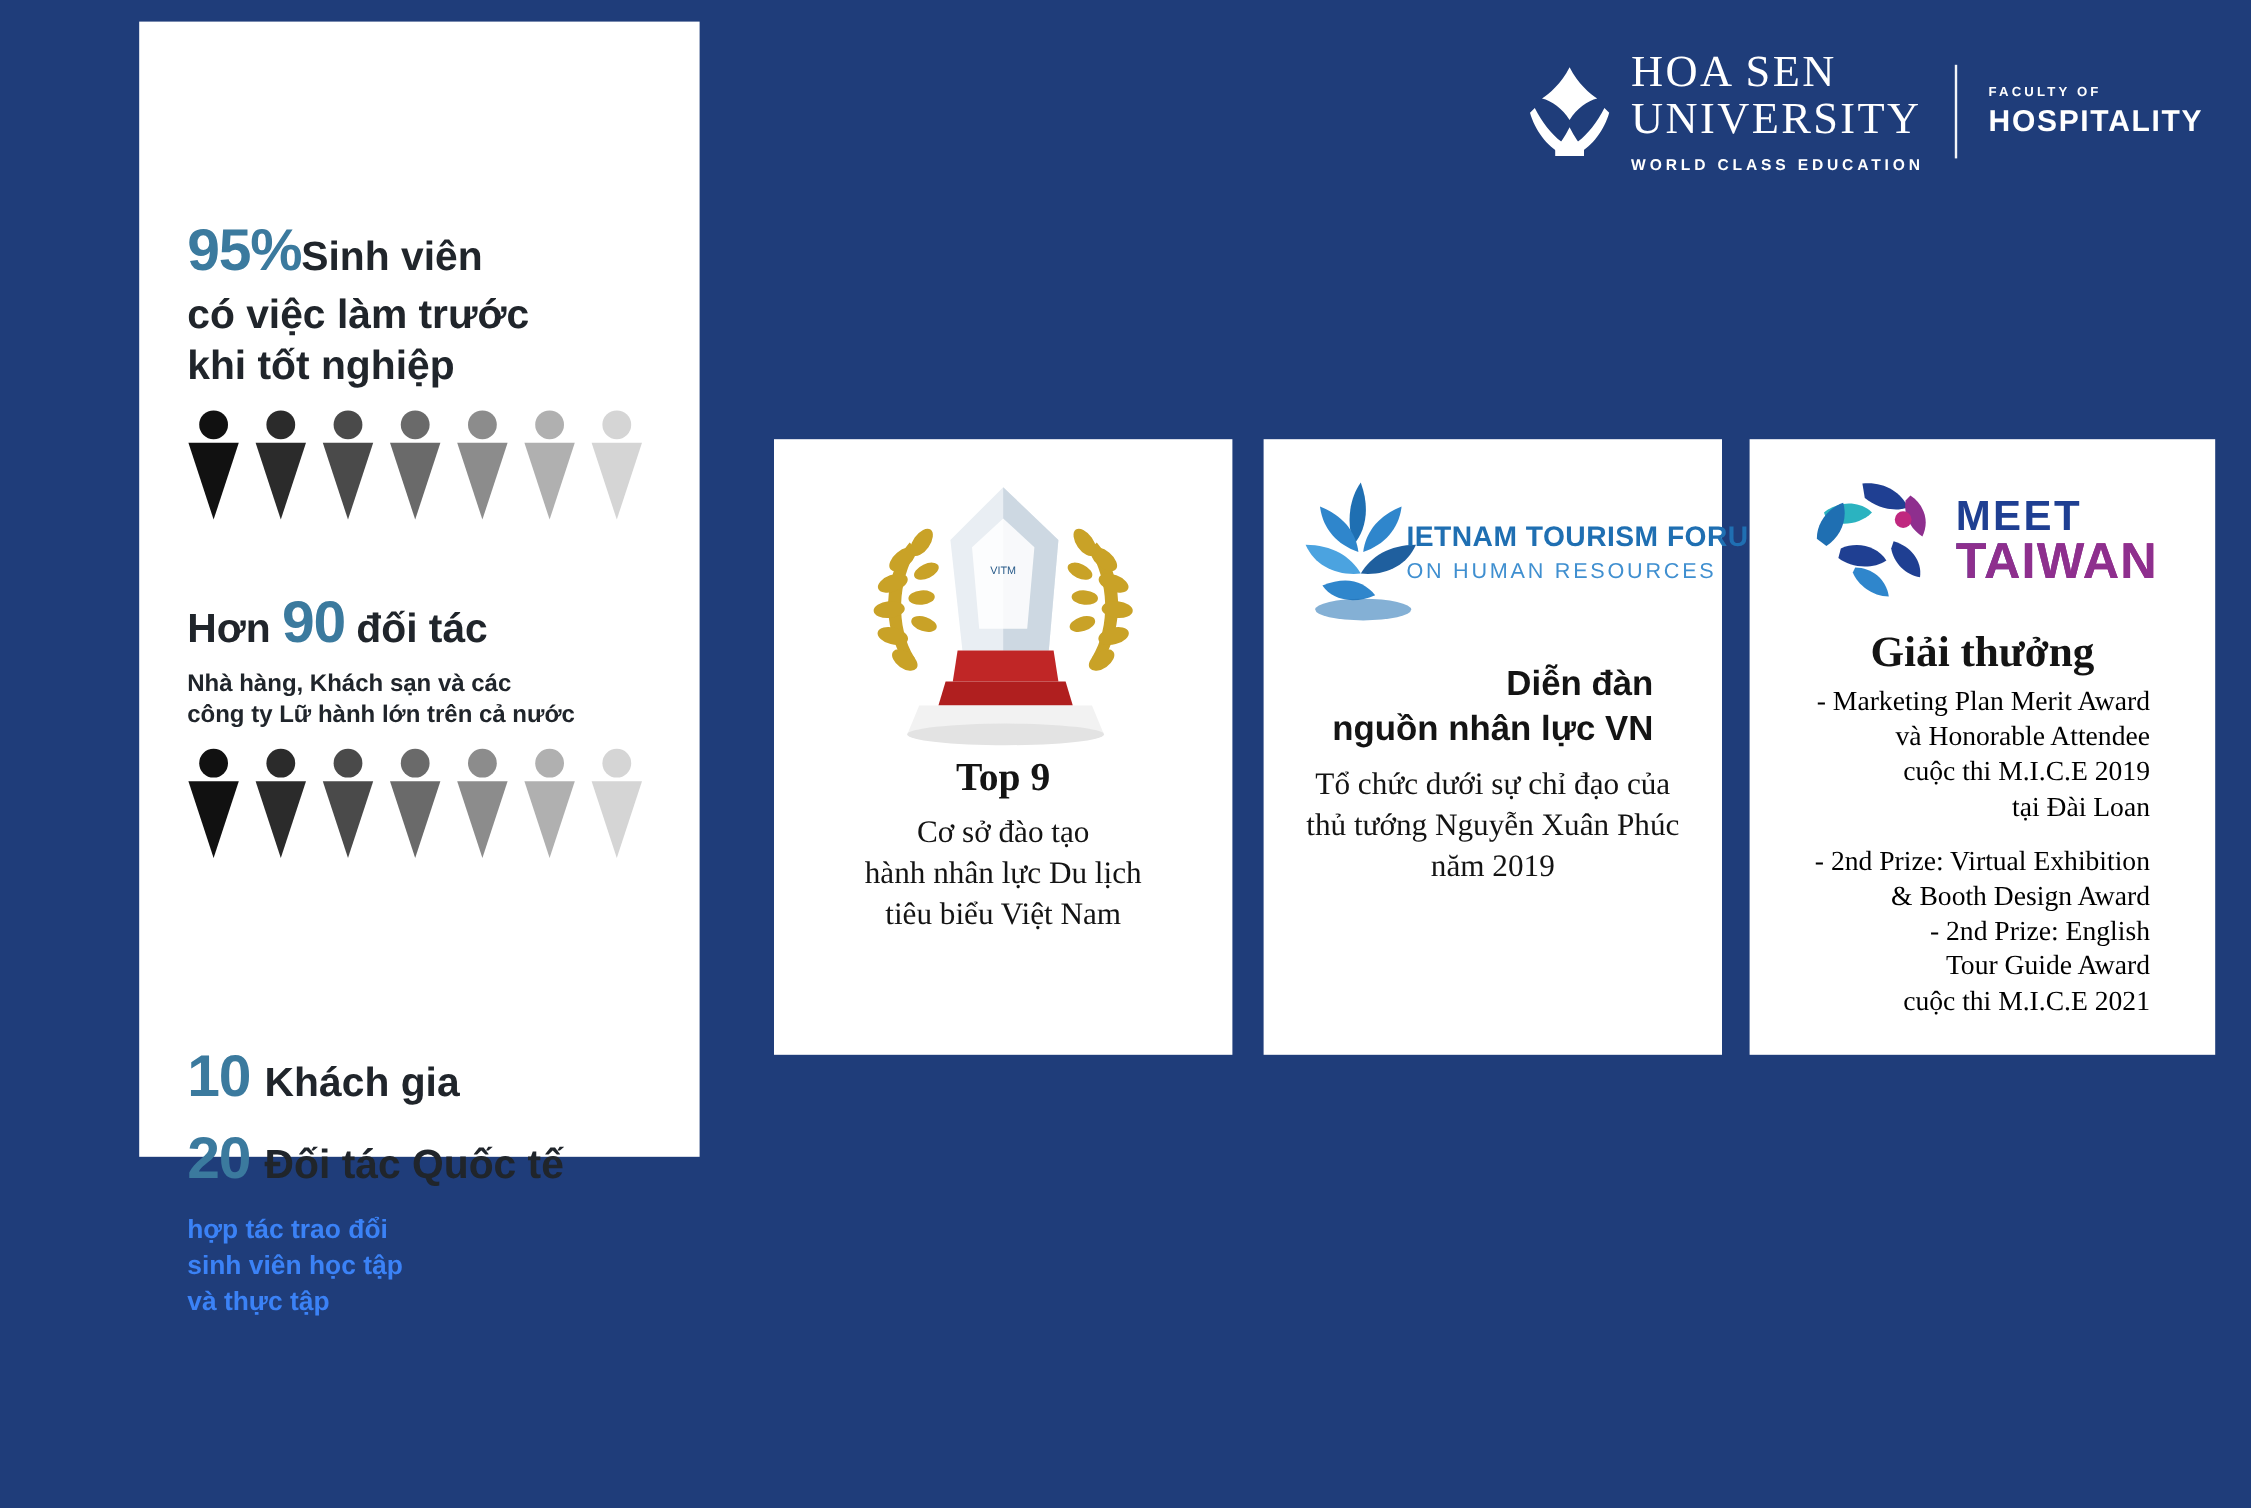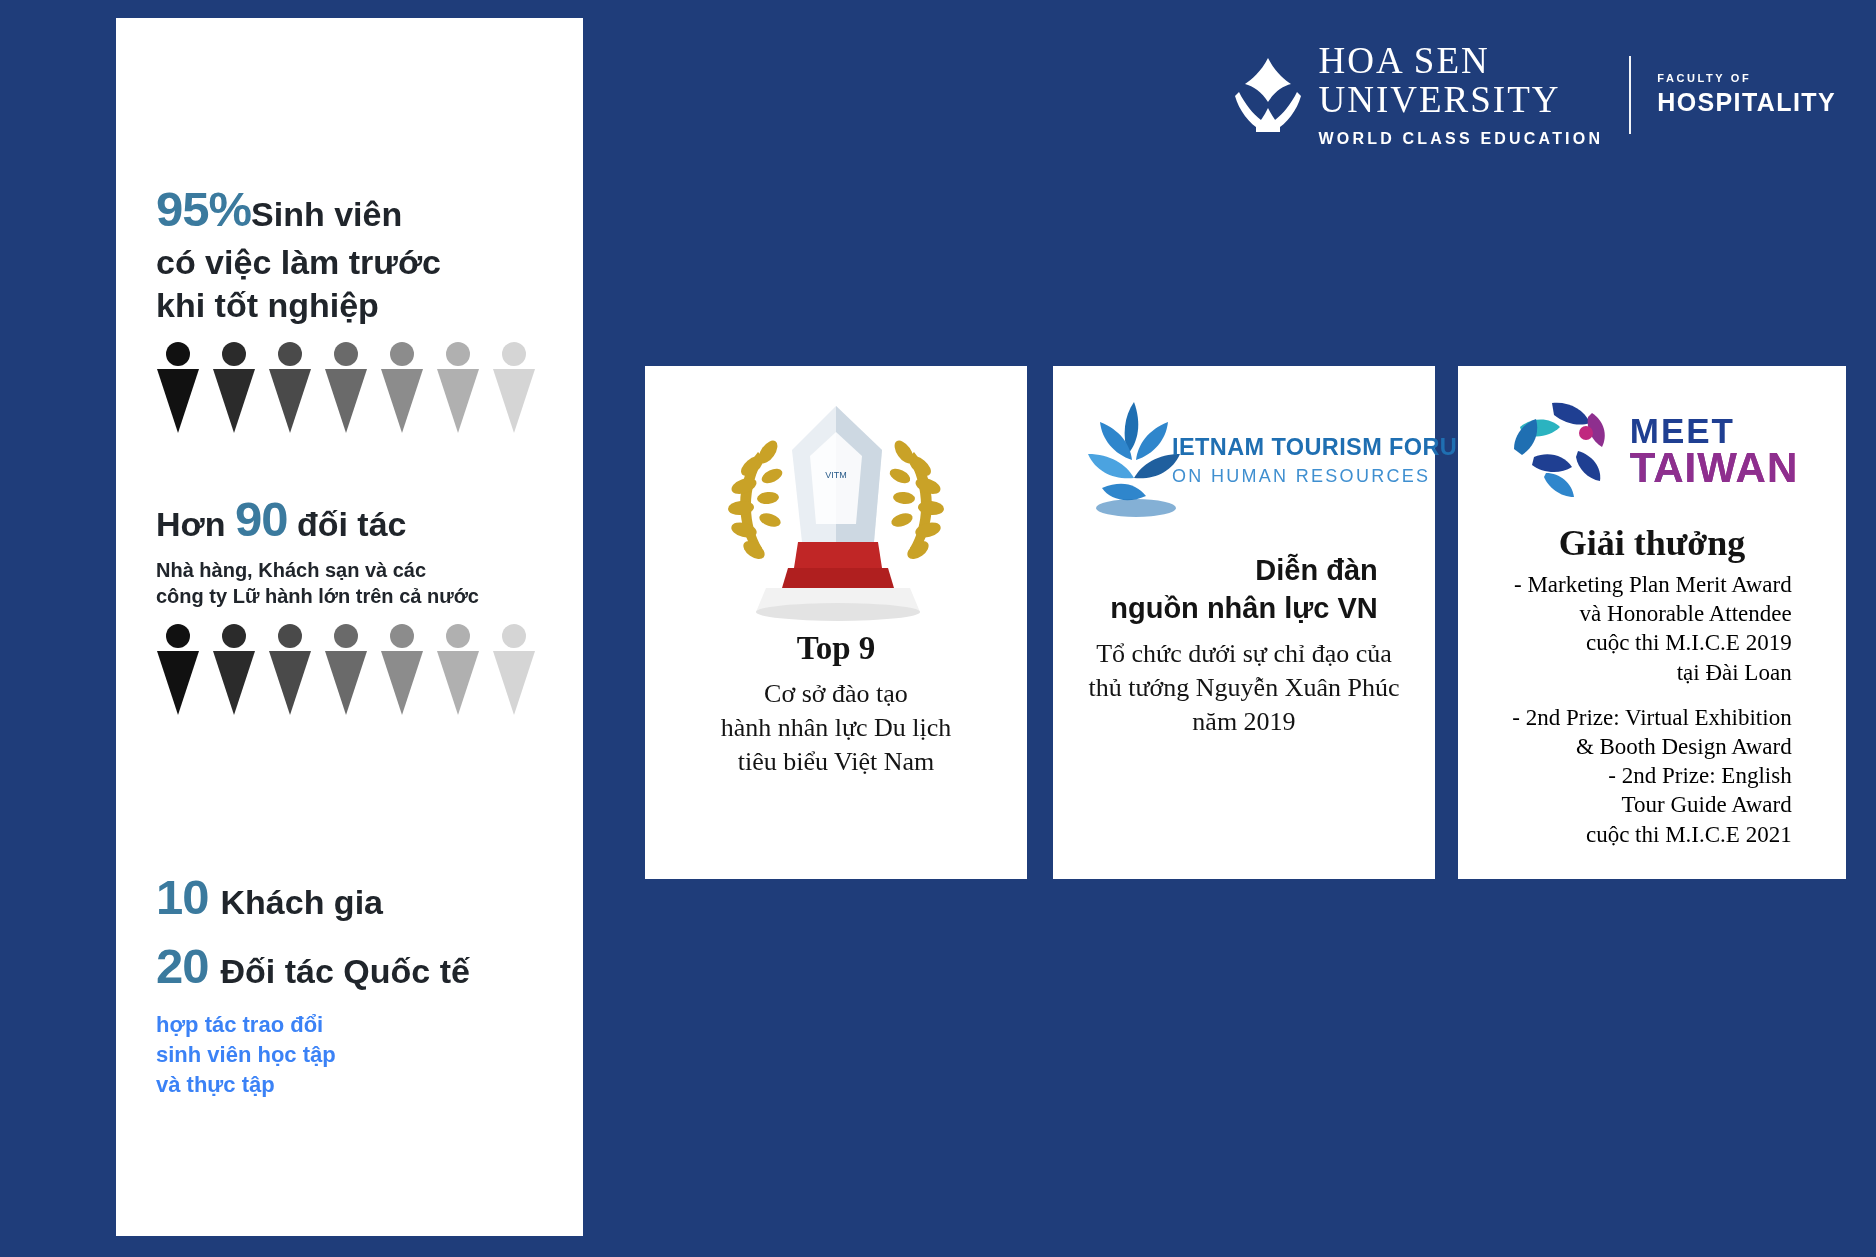--- a/index.html
+++ b/index.html
@@ -39,21 +39,21 @@
   }
   .logo-name {
     font-family: "Liberation Serif", serif;
     font-size: 37px;
     letter-spacing: 2px;
     line-height: 1.05;
     font-weight: 400;
   }
   .logo-tagline {
     margin-top: 10px;
-    font-size: 16px;
+    font-size: 13px;
     letter-spacing: 3.2px;
     font-weight: bold;
     white-space: nowrap;
   }
   .logo-divider {
     width: 2px;
     height: 78px;
     background: #ffffff;
     margin: 0 26px;
     opacity: 0.95;
@@ -75,21 +75,21 @@
     font-weight: bold;
     margin-top: 4px;
   }
 
   
   .left-panel {
     position: absolute;
     left: 116px;
     top: 18px;
     width: 467px;
-    height: 1218px;
+    height: 946px;
     background: #ffffff;
   }
   .stat-block { position: absolute; left: 40px; }
   .stat-1 { top: 160px; }
   .stat-2 { top: 470px; }
   .stat-3 { top: 845px; }
 
   .stat-head {
     font-size: 34px;
     font-weight: bold;

